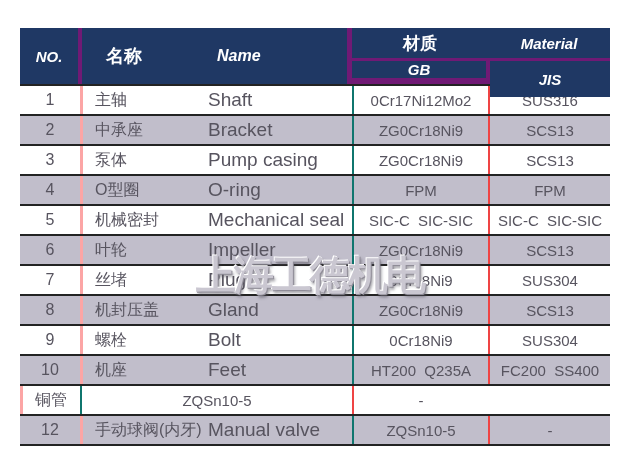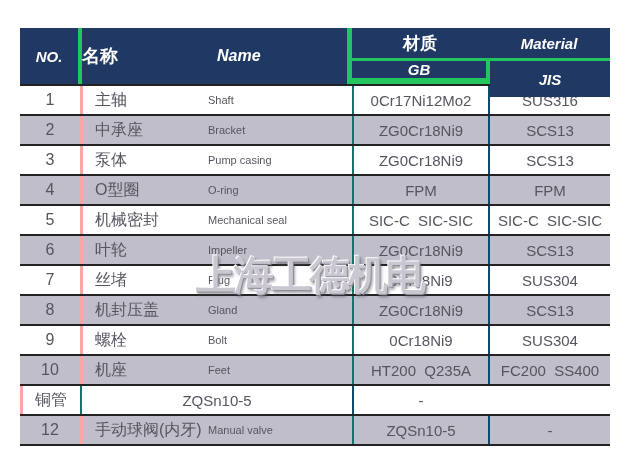--- a/index.html
+++ b/index.html
@@ -2,44 +2,44 @@
 <html><head>
 <meta charset="utf-8">
 <style>
   * { margin: 0; padding: 0; box-sizing: border-box; }
   html, body { width: 625px; height: 468px; background: #ffffff; overflow: hidden; }
   body { font-family: "Liberation Sans", "DejaVu Sans", sans-serif; position: relative; }
 
   .table-wrap { position: absolute; left: 20px; top: 28px; width: 590px; }
 
   
-  .thead { position: relative; height: 56px; background: #22c55e; }
+  .thead { position: relative; height: 56px; background: #701a75; }
   .hcell { position: absolute; background: #1f3864; color: #ffffff; display: flex; align-items: center; justify-content: center; }
   .h-no   { left: 0;   top: 0;  width: 58px;  height: 56px; font-style: italic; font-weight: bold; font-size: 15px; }
   .h-name { left: 62px; top: 0; width: 265px; height: 56px; justify-content: flex-start; }
-  .h-name .cn { font-weight: bold; font-size: 18px; font-family: Liberation Serif, serif; }
+  .h-name .cn { padding-left: 24px; font-weight: bold; font-size: 18px; font-family: Liberation Serif, serif; }
   .h-name .en { position: absolute; left: 135px; font-style: italic; font-weight: bold; font-size: 16px; }
   .h-mat  { left: 332px; top: 0; width: 258px; height: 30px; display: grid; grid-template-columns: 136px 122px; align-items: center; }
   .h-mat span { text-align: center; }
   .h-mat .cn { font-weight: bold; font-size: 17px; }
   .h-mat .en { font-style: italic; font-weight: bold; font-size: 15px; }
   .h-gb  { left: 332px; top: 33px; width: 134px; height: 17px; font-style: italic; font-weight: bold; font-size: 15px; }
   .h-jis { left: 470px; top: 33px; width: 120px; height: 36px; font-style: italic; font-weight: bold; font-size: 15px; }
 
   
   .tbody { border-top: 2px solid #232323; }
   .trow { display: grid; grid-template-columns: 60px 272px 136px 122px; height: 30px; border-bottom: 2px solid #232323; background: #ffffff; color: #57545f; font-size: 16px; }
   .trow:nth-child(even) { background: #c1becb; }
   .td { display: flex; align-items: center; justify-content: center; overflow: hidden; }
   .td-no { }
   .td-name { position: relative; justify-content: flex-start; border-left: 3px solid #fca5a5; }
   .td-name .cn { position: absolute; left: 12px; white-space: nowrap; }
-  .td-name .en { position: absolute; left: 125px; white-space: nowrap; font-size: 11px; }
+  .td-name .en { position: absolute; left: 125px; white-space: nowrap; font-size: 19px; }
   .td-gb  { border-left: 2px solid #0f766e; white-space: pre; font-size: 15px; }
-  .td-jis { border-left: 2px solid #0c4a6e; white-space: pre; font-size: 15px; }
+  .td-jis { border-left: 2px solid #ef4444; white-space: pre; font-size: 15px; }
 
   
   .watermark {
     position: absolute; left: 196px; top: 248px; z-index: 10;
     font-size: 40px; font-weight: bold; letter-spacing: -2px; white-space: nowrap;
     color: #cac7d1;
     text-shadow: -1px -1px 0 #ffffff, 1px 1px 0 #8f8c97, 2px 3px 3px rgba(80,78,90,0.55);
     pointer-events: none;
   }
 </style>

